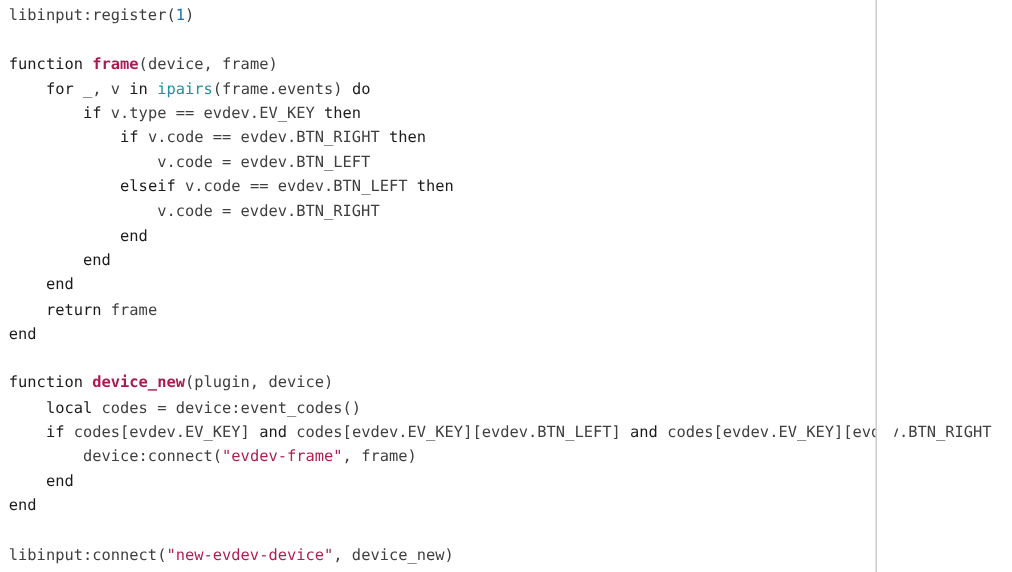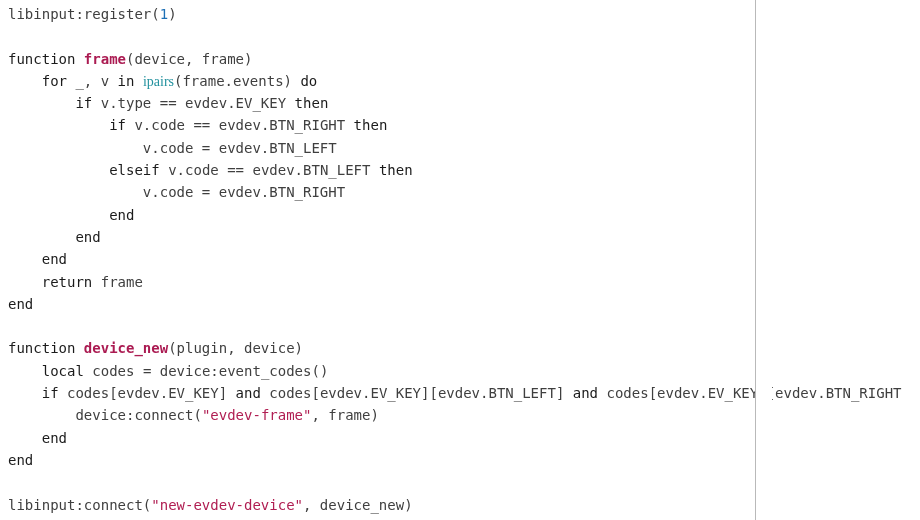--- a/index.html
+++ b/index.html
@@ -18,20 +18,21 @@
     width:920px;
     height:520px;
     background:var(--c-background);
     overflow:hidden;
   }
   .editor{
     position:absolute;
     left:0; top:0;
     width:772px; height:520px;
     background:var(--c-background);
+    padding-left:41px;
   }
   .code-area{
     position:absolute;
     left:0; top:0;
     width:903px; height:520px;
     overflow:hidden;
     box-sizing:border-box;
     padding:3px 0 0 8px;
     font-family:"DejaVu Sans Mono", monospace;
     font-size:14px;
@@ -40,21 +41,21 @@
     color:var(--c-plain);
   }
   .line{
     height:22.3px;
     white-space:pre;
   }
   .tok-plain{ color:var(--c-plain); }
   .tok-keyword{ color:var(--c-keyword); font-weight:normal; }
   .tok-funcname{ color:var(--c-function-name); font-weight:bold; }
   .tok-string{ color:var(--c-string); }
-  .tok-builtin{ color:var(--c-builtin);font-family:Liberation Serif, serif; }
+  .tok-builtin{ color:var(--c-builtin); }
   .tok-number{ color:var(--c-number); }
   .scroll-rail{
     position:absolute;
     right:0; top:0;
     width:17px; height:520px;
     background:var(--c-background);
     border-left:1px solid var(--c-border);
     box-sizing:border-box;
   }
 </style>

